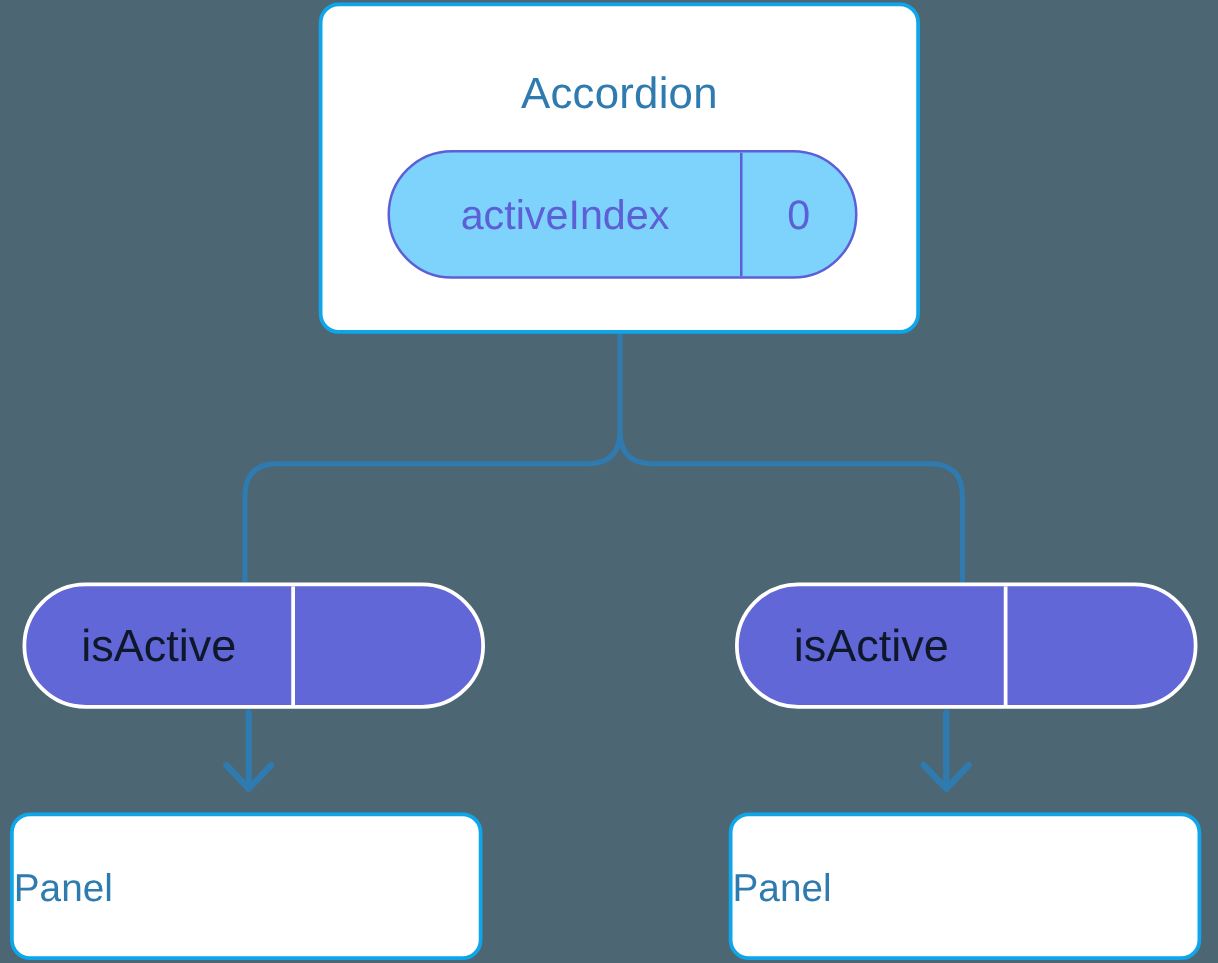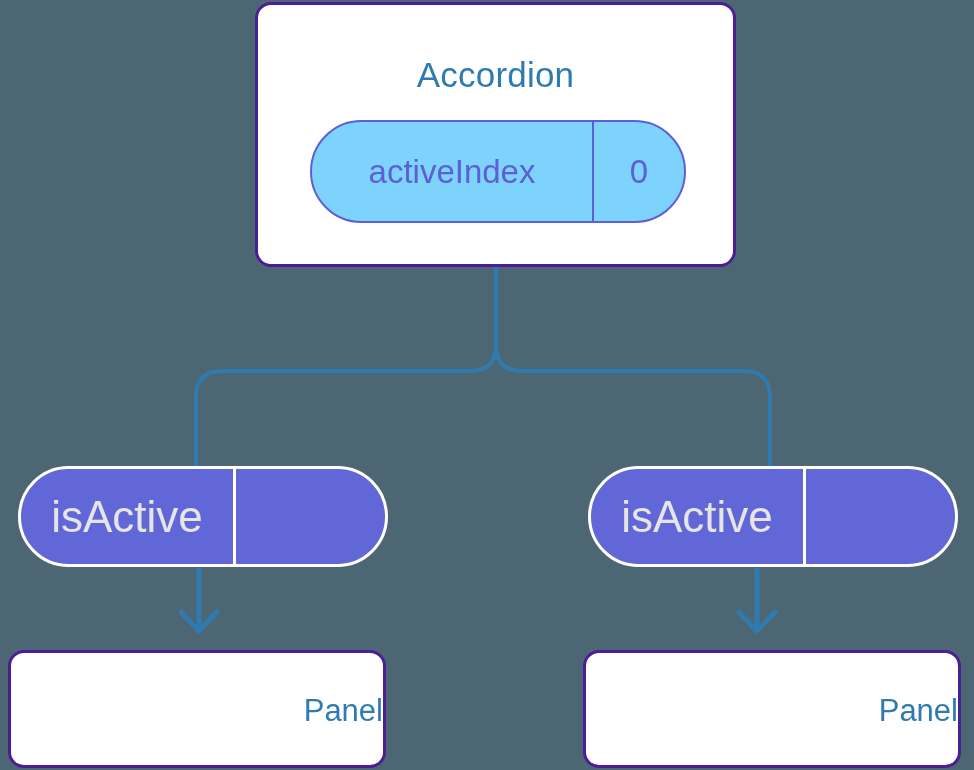--- a/index.html
+++ b/index.html
@@ -26,21 +26,21 @@
     top: 0;
     width: 974px;
     height: 770px;
     pointer-events: none;
   }
 
   
   .card {
     position: absolute;
     background: #ffffff;
-    border: 3px solid #4c1d95;
+    border: 3px solid #0ea5e9;
     border-radius: 16px;
     box-sizing: border-box;
   }
   #accordion-card {
     left: 255px;
     top: 2px;
     width: 481px;
     height: 265px;
   }
   .card-title {
@@ -101,22 +101,22 @@
     border: 3px solid #ffffff;
     border-radius: 999px;
     box-sizing: border-box;
     overflow: hidden;
   }
   .pill-solid .pill-key,
   .pill-solid .pill-val {
     display: flex;
     align-items: center;
     justify-content: center;
-    color: #e5e5e5;
-    font-size: 44px;
+    color: #0f172a;
+    font-size: 36px;
     white-space: nowrap;
     box-sizing: border-box;
   }
   .pill-solid .pill-key {
     border-right: 3px solid #ffffff;
   }
   .pill-solid .pill-val {
     flex: 1 1 auto;
   }
 
@@ -147,21 +147,21 @@
     left: 583px;
     top: 650px;
     width: 378px;
     height: 118px;
   }
   .panel-title {
     position: absolute;
     left: 0;
     right: 0;
     top: 40px;
-    text-align: right;
+    text-align: left;
     color: #2f7bb0;
     font-size: 31px;
     white-space: nowrap;
   }
 </style>
 </head>
 <body>
 
 <div id="stage">
 

